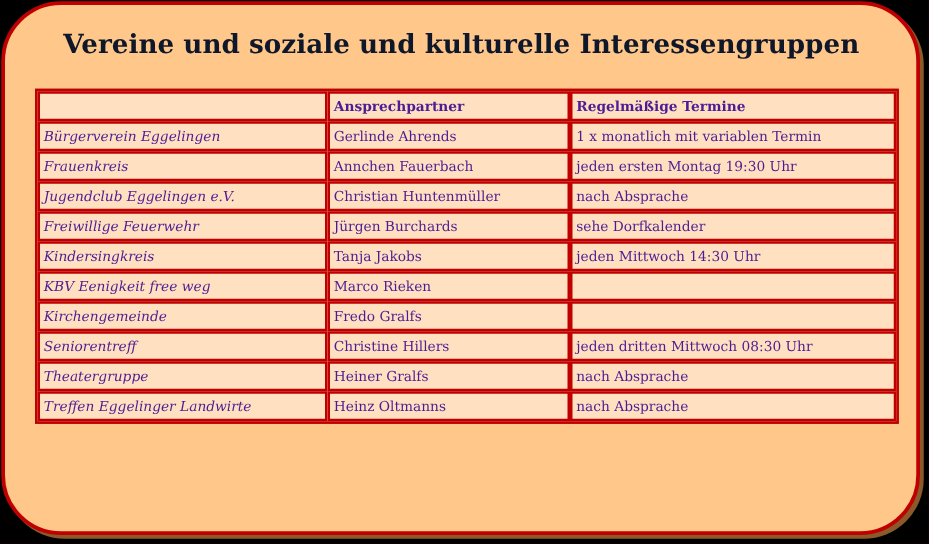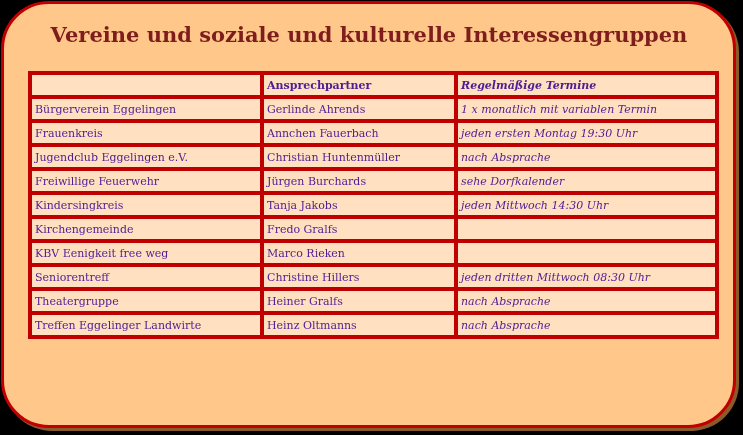--- a/index.html
+++ b/index.html
@@ -5,37 +5,37 @@
     html, body { margin:0; padding:0; background:#000; }
     body { width:743px; height:435px; position:relative; overflow:hidden; font-family:"DejaVu Serif", serif; }
     .panel {
       position:absolute; left:1px; top:1px; width:735px; height:427px;
       background:#ffc88a; border:3px solid #c00000; border-radius:48px;
       box-sizing:border-box;
       box-shadow: 3px 3px 0 #8a5a2a;
     }
     .title {
       position:absolute; left:0; width:730px; top:18px; text-align:center;
-      font-weight:bold; font-size:21px; color:#7f1d1d; letter-spacing:0px;
+      font-weight:bold; font-size:21px; color:#0f172a; letter-spacing:0px;
       font-family:"DejaVu Serif", serif;
     }
     table.grid {
       position:absolute; left:24px; top:67px;
       border-collapse:separate; border-spacing:0;
       background:#c00000; border:2px solid #c00000;
     }
     table.grid td {
       background:#ffe0c0; height:24px; padding:0 0 0 3px;
       border:2px solid #c00000; font-size:11px; color:#4c1d95;
       white-space:nowrap; box-sizing:border-box;
       font-family:"DejaVu Serif", serif;
     }
-    table.grid td.c1 { width:232px; }
+    table.grid td.c1 { width:232px;font-style:italic; }
     table.grid td.c2 { width:194px; }
-    table.grid td.c3 { width:261px;font-style:italic; }
+    table.grid td.c3 { width:261px; }
     table.grid tr.head td { font-weight:bold; }
   </style>
 </head>
 <body>
 
 <div class="panel">
   <div class="title">Vereine und soziale und kulturelle Interessengruppen</div>
   <table class="grid">
     <tbody>
         <tr class="head">
@@ -62,27 +62,27 @@
       <td class="c1">Freiwillige Feuerwehr</td>
       <td class="c2">Jürgen Burchards</td>
       <td class="c3">sehe Dorfkalender</td>
     </tr>
     <tr>
       <td class="c1">Kindersingkreis</td>
       <td class="c2">Tanja Jakobs</td>
       <td class="c3">jeden Mittwoch 14:30 Uhr</td>
     </tr>
     <tr>
-      <td class="c1">Kirchengemeinde</td>
-      <td class="c2">Fredo Gralfs</td>
+      <td class="c1">KBV Eenigkeit free weg</td>
+      <td class="c2">Marco Rieken</td>
       <td class="c3"></td>
     </tr>
     <tr>
-      <td class="c1">KBV Eenigkeit free weg</td>
-      <td class="c2">Marco Rieken</td>
+      <td class="c1">Kirchengemeinde</td>
+      <td class="c2">Fredo Gralfs</td>
       <td class="c3"></td>
     </tr>
     <tr>
       <td class="c1">Seniorentreff</td>
       <td class="c2">Christine Hillers</td>
       <td class="c3">jeden dritten Mittwoch 08:30 Uhr</td>
     </tr>
     <tr>
       <td class="c1">Theatergruppe</td>
       <td class="c2">Heiner Gralfs</td>

